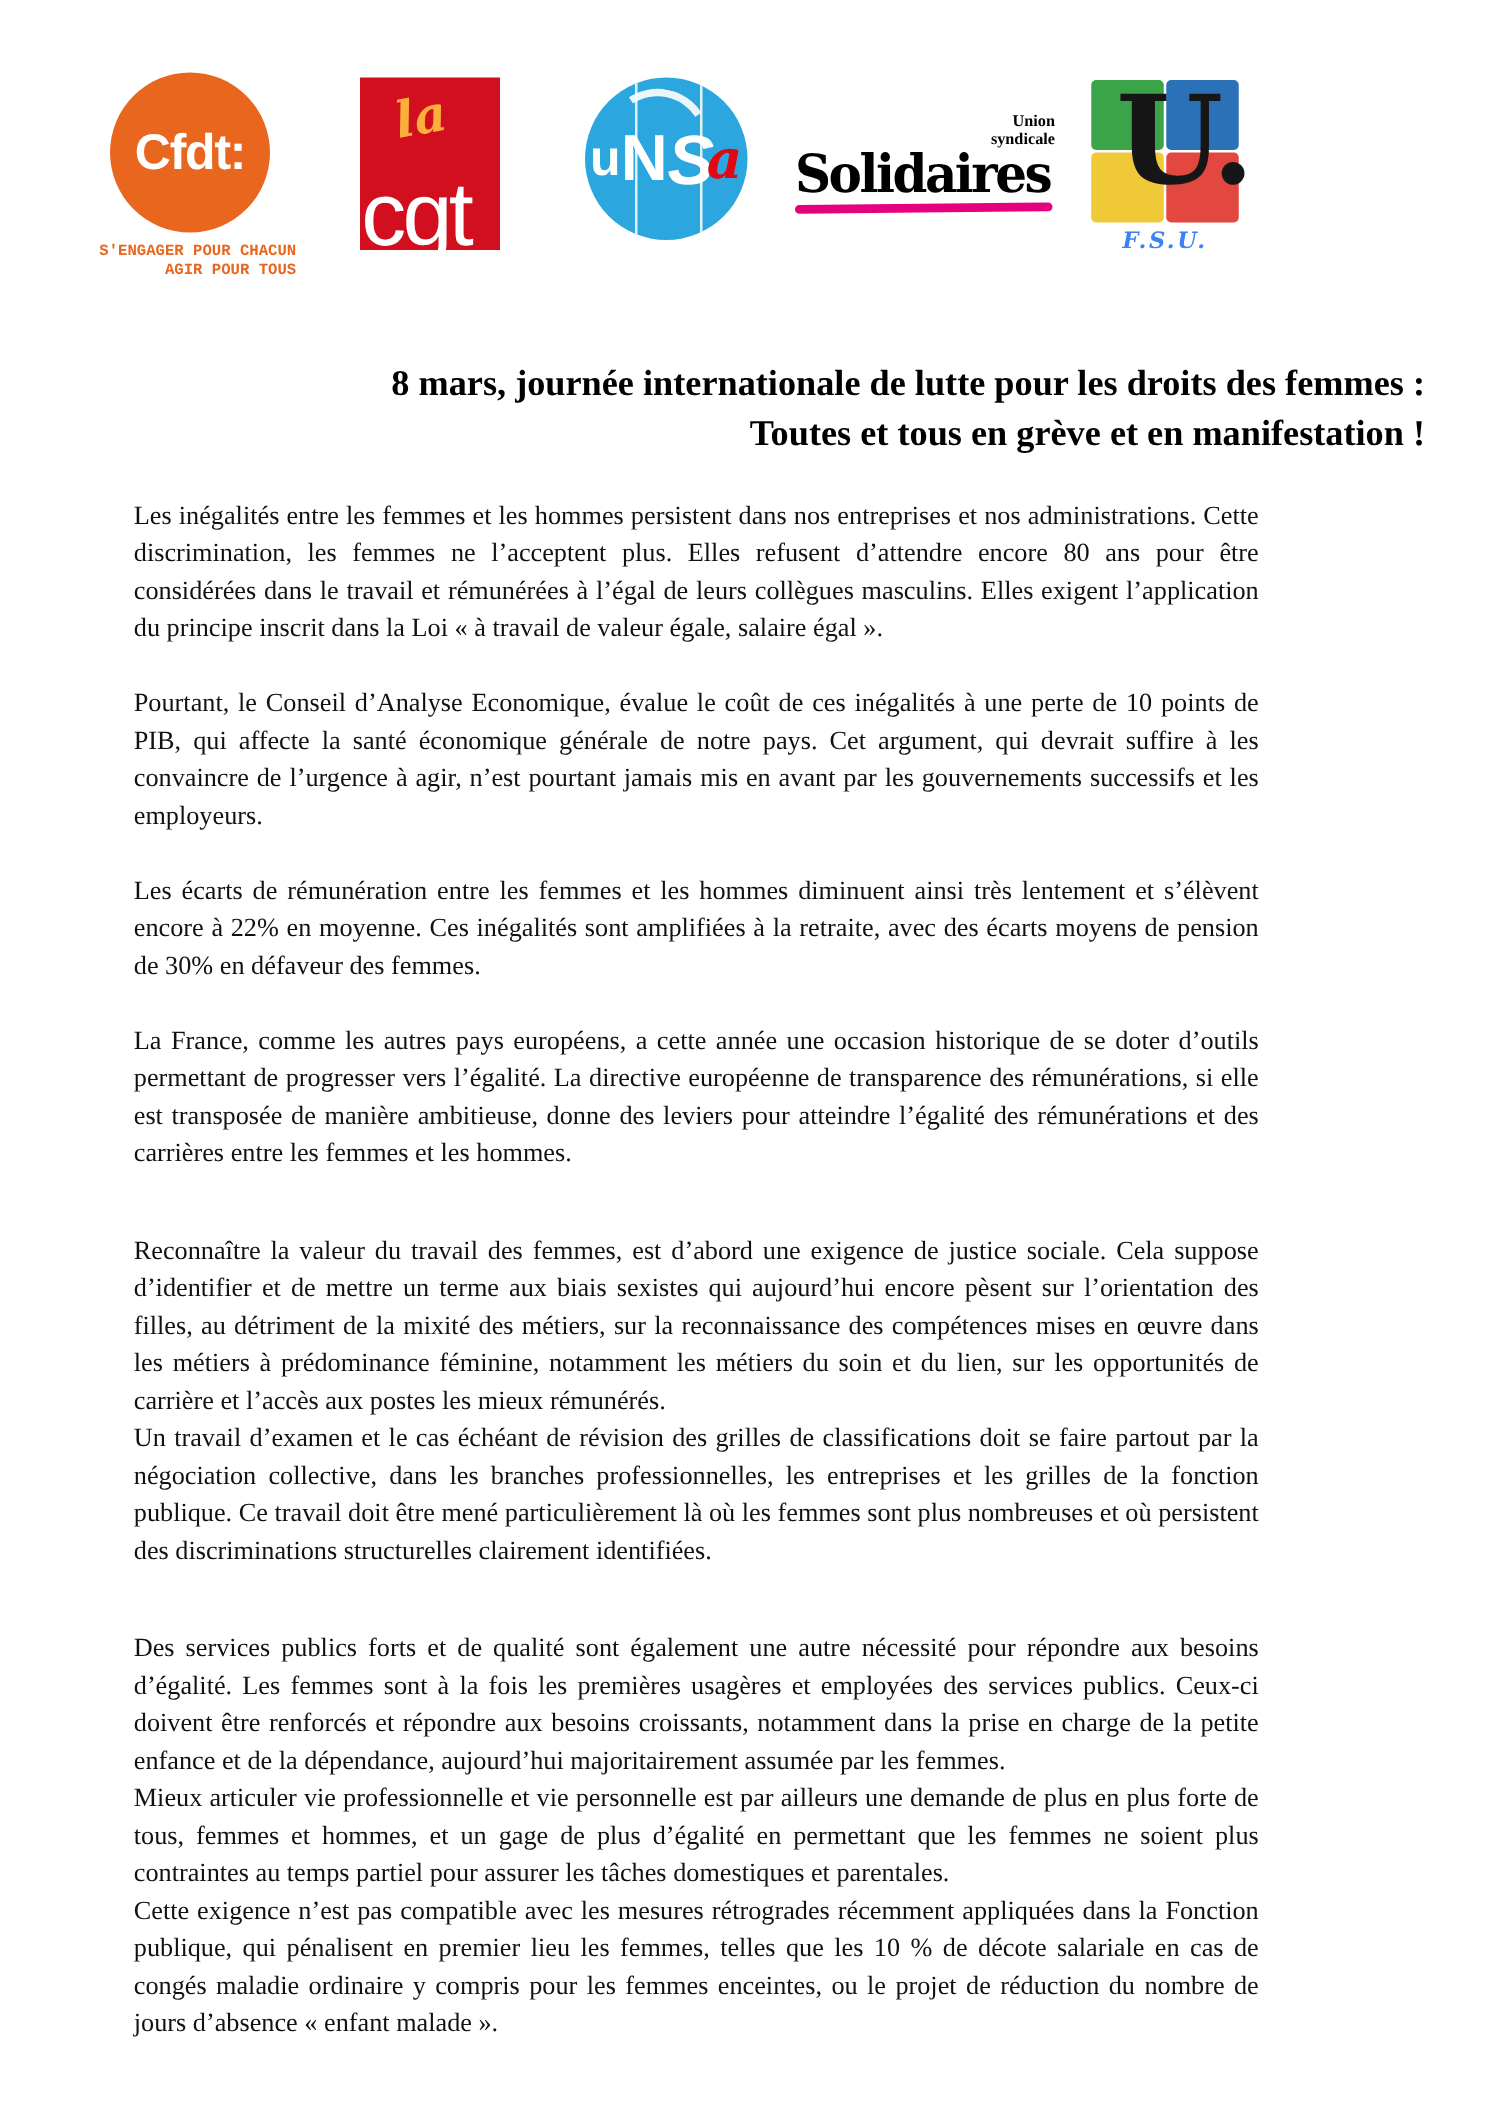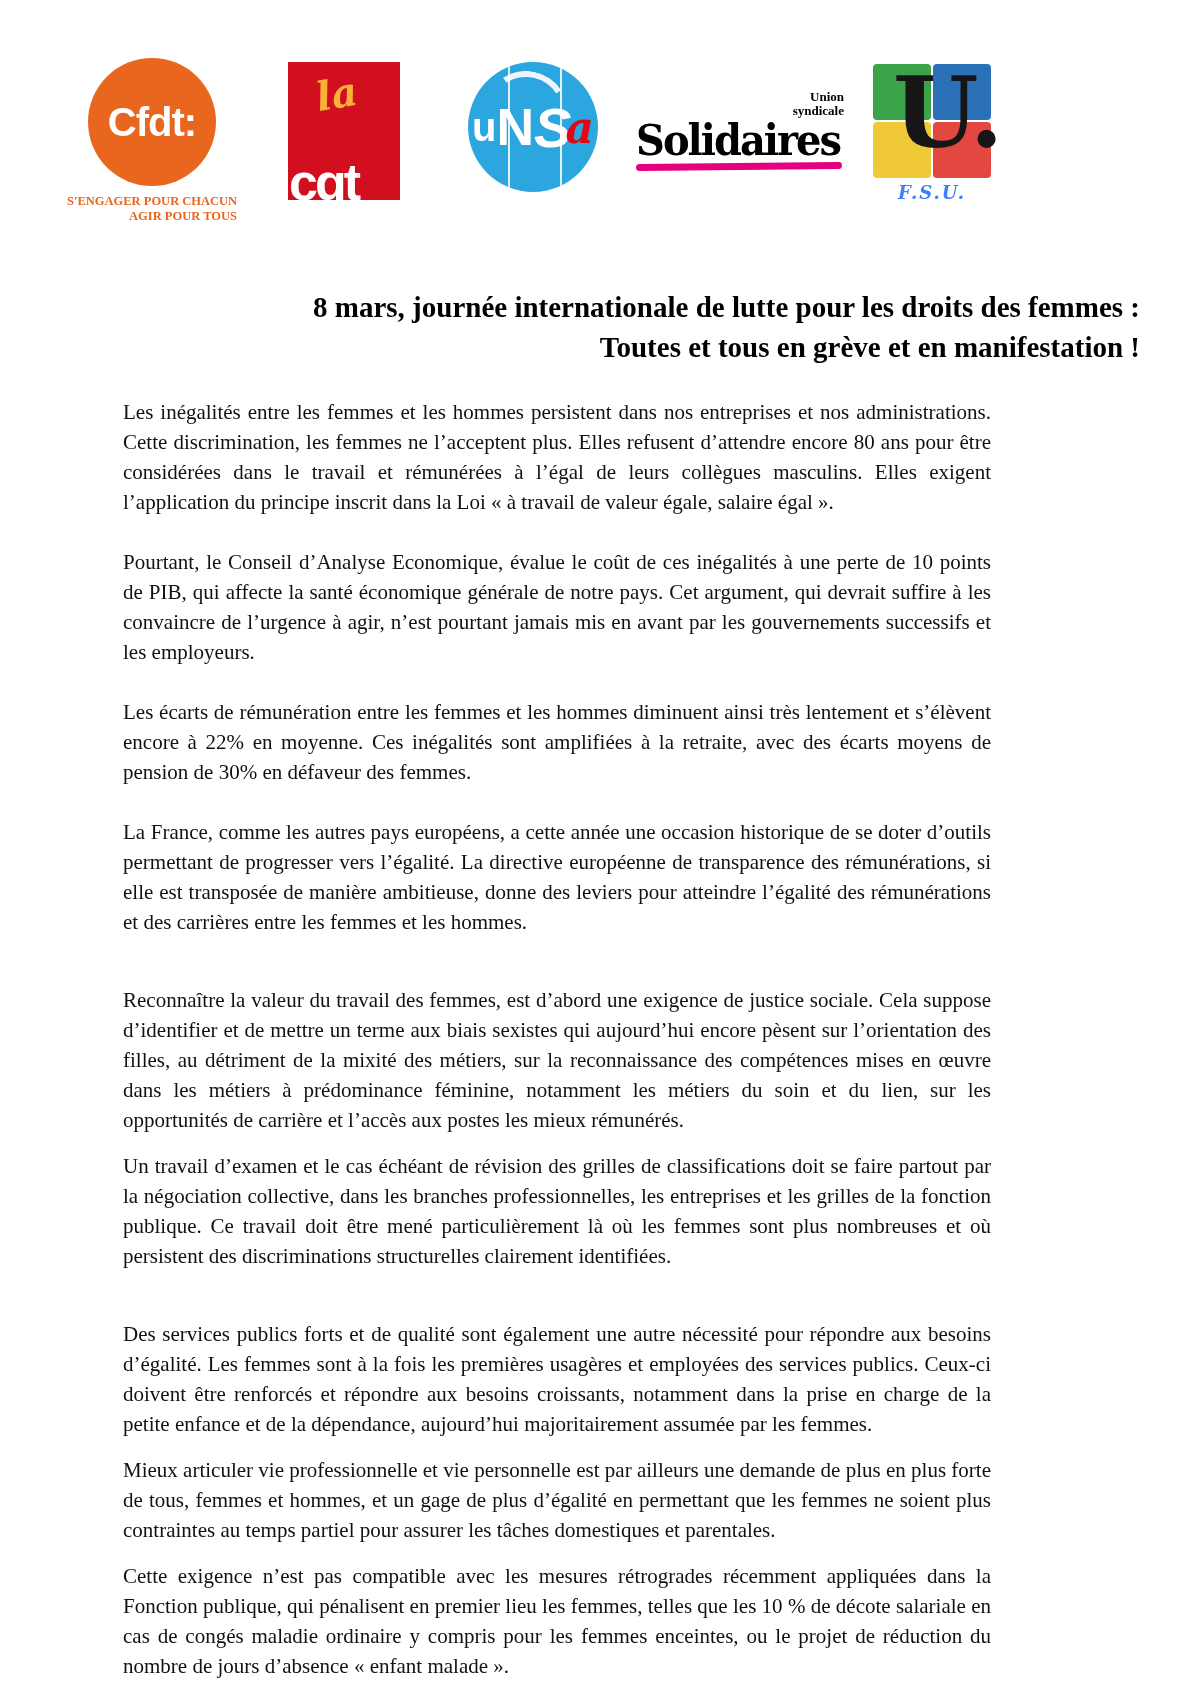--- a/index.html
+++ b/index.html
@@ -14,34 +14,34 @@
   .cfdt{left:67px;top:58px;width:170px;text-align:right;}
   .cfdt-circle{
     width:128px;height:128px;border-radius:50%;background:#E8661D;
     margin:0 auto;display:flex;align-items:center;justify-content:center;
   }
   .cfdt-circle span{
     color:#fff;font-family:"Liberation Sans",sans-serif;font-weight:bold;
     font-size:40px;letter-spacing:-1px;
   }
   .cfdt-tagline{
-    margin-top:8px;color:#E8661D;font-family:Liberation Serif, serif;
+    margin-top:8px;color:#E8661D;font-family:Liberation Mono, monospace;
     font-weight:bold;font-size:12.5px;line-height:15px;white-space:nowrap;
   }
   
   .cgt{left:288px;top:62px;width:112px;height:138px;background:#D10F1E;overflow:visible;}
   .cgt-script{
     position:absolute;top:12px;left:28px;color:#FBB03B;
     font-family:"DejaVu Serif",serif;font-style:italic;font-weight:bold;
     font-size:40px;transform:rotate(-10deg);line-height:1;
   }
   .cgt-text{
     position:absolute;bottom:-8px;left:1px;color:#fff;
-    font-family:"Liberation Sans",sans-serif;font-weight:bold;
-    font-size:52px;letter-spacing:-3px;line-height:1;
+    font-family:"Liberation Sans",sans-serif;font-weight:normal;
+    font-size:72px;letter-spacing:-3px;line-height:1;
   }
   
   .unsa{left:468px;top:62px;width:130px;height:130px;border-radius:50%;
     background:#2BA6DF;overflow:hidden;}
   .unsa-line{position:absolute;top:0;width:2px;height:100%;background:rgba(255,255,255,.85);}
   .unsa-line.l1{left:40px;}
   .unsa-line.l2{left:92px;}
   .unsa-arc{
     position:absolute;top:9px;left:16px;width:72px;height:72px;border-radius:50%;
     border:6px solid transparent;border-top-color:rgba(255,255,255,.9);
@@ -93,21 +93,21 @@
     font-size:29px;line-height:40px;color:#000;
   }
   
   .doc-body{
     width:900px;margin:30px 0 0 107px;font-size:21px;line-height:30px;
     text-align:justify;
   }
   .block{margin-top:30px;}
   .block.first{margin-top:0;}
   .block.gap-large{margin-top:48px;}
-  .block p{margin:16px;}
+  .block p{margin:0;}
 </style>
 </head>
 <body>
 
 <div class="logo-bar">
 
   <div class="logo cfdt">
     <div class="cfdt-circle">
       <span>Cfdt:</span>
     </div>

